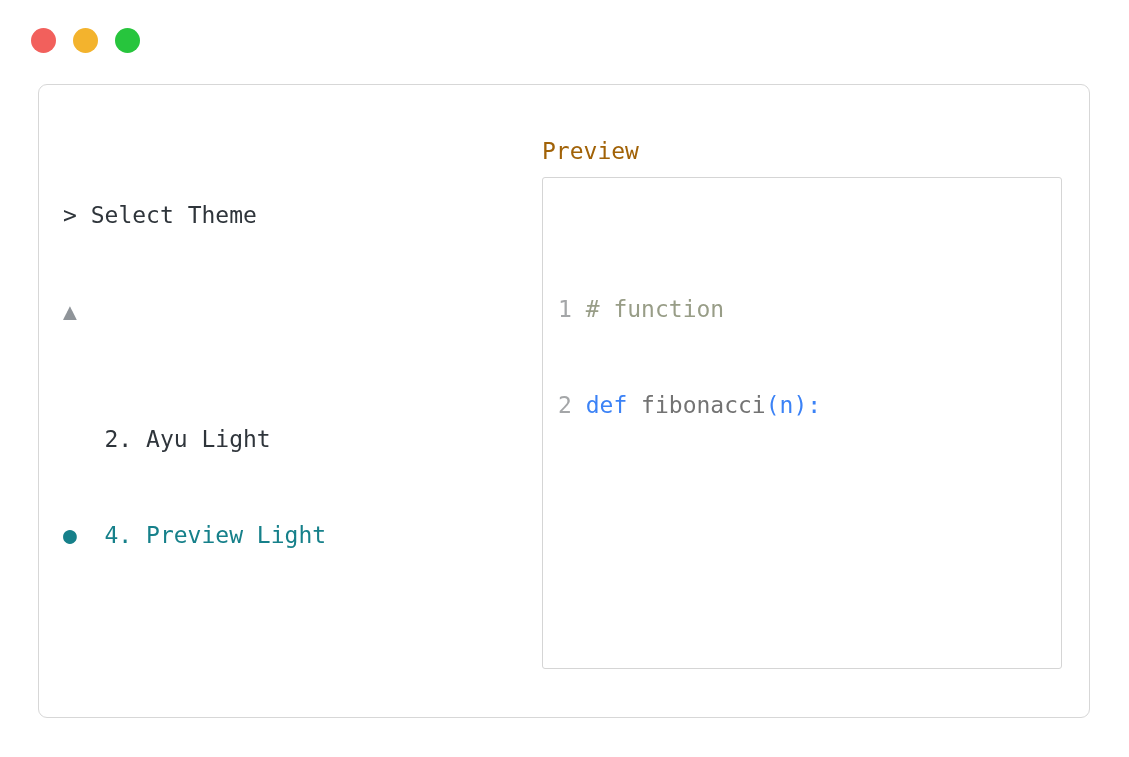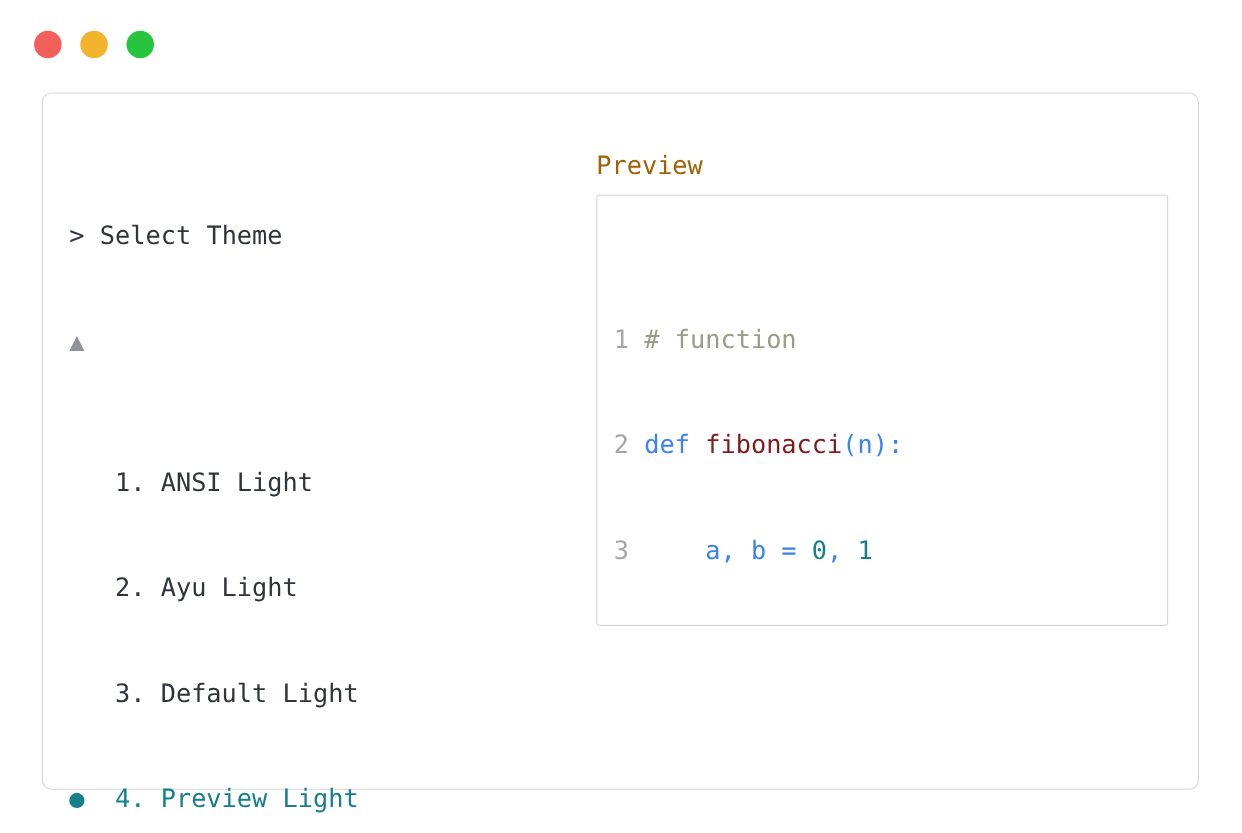--- a/index.html
+++ b/index.html
@@ -35,75 +35,72 @@
   .trow .num  { display:inline-block; width:3ch; text-align:right; margin-right:1ch; }
   .trow.sel   { color:#16808a; }
   .suffix     { color:#b3b6b8; }
 
   
   .preview-label {
     position:absolute; left:503px; top:50px;
     font-size:23px; line-height:32px; color:#a16207;
   }
   .preview-box {
-    position:absolute; left:503px; top:92px; width:520px; height:392px;
+    position:absolute; left:503px; top:92px; width:520px; height:492px;
     border:1.5px solid #d5d5d5; border-radius:3px; box-sizing:border-box;
     padding:51px 0 0 15px;
     font-size:23px; line-height:32px; white-space:pre; color:#2f353b;
     background:#ffffff;
   }
   .code-line { height:32px; }
   .ln { color:#a4a6a8; margin-right:1ch; }
   .c-comment { color:#989d87; }
   .c-code    { color:#3b82f6; }
-  .c-fn      { color:#7f1d1d; }
+  .c-fn      { color:#737373; }
   .c-num     { color:#16808a; }
   .c-blue    { color:#2e82c0; }
 </style>
 </head>
 <body>
 
 <div class="stage">
 
   <div class="lights">
     <div class="light light-close"></div>
     <div class="light light-min"></div>
     <div class="light light-zoom"></div>
   </div>
 
   <div class="panel">
 
     <div class="leftcol">
       <div class="line"><span class="prompt-caret">&gt;</span><span>Select Theme</span></div>
       <div class="line arrow-up">▲</div>
 
-      <div class="line trow"><span class="bcol"></span><span class="num">1.</span><span>ANSI Light</span><span class="suffix"></span></div>
       <div class="line trow"><span class="bcol"></span><span class="num">2.</span><span>Ayu Light</span><span class="suffix"></span></div>
-      <div class="line trow"><span class="bcol"></span><span class="num">3.</span><span>Default Light</span><span class="suffix"></span></div>
       <div class="line trow sel"><span class="bcol">●</span><span class="num">4.</span><span>Preview Light</span><span class="suffix"></span></div>
       
       
       
       
       
       
       
       
 
       
       
       
     </div>
 
     <div class="preview-label">Preview</div>
 
     <div class="preview-box">
       <div class="code-line"><span class="ln">1</span><span class="c-comment"># function</span></div>
       <div class="code-line"><span class="ln">2</span><span class="c-code">def </span><span class="c-fn">fibonacci</span><span class="c-code">(n):</span></div>
-      <div class="code-line"><span class="ln">3</span><span class="c-code">    a, b = </span><span class="c-num">0</span><span class="c-code">, </span><span class="c-num">1</span></div>
       
       
       
       
     </div>
 
   </div>
 </div>
 
 </body></html>

